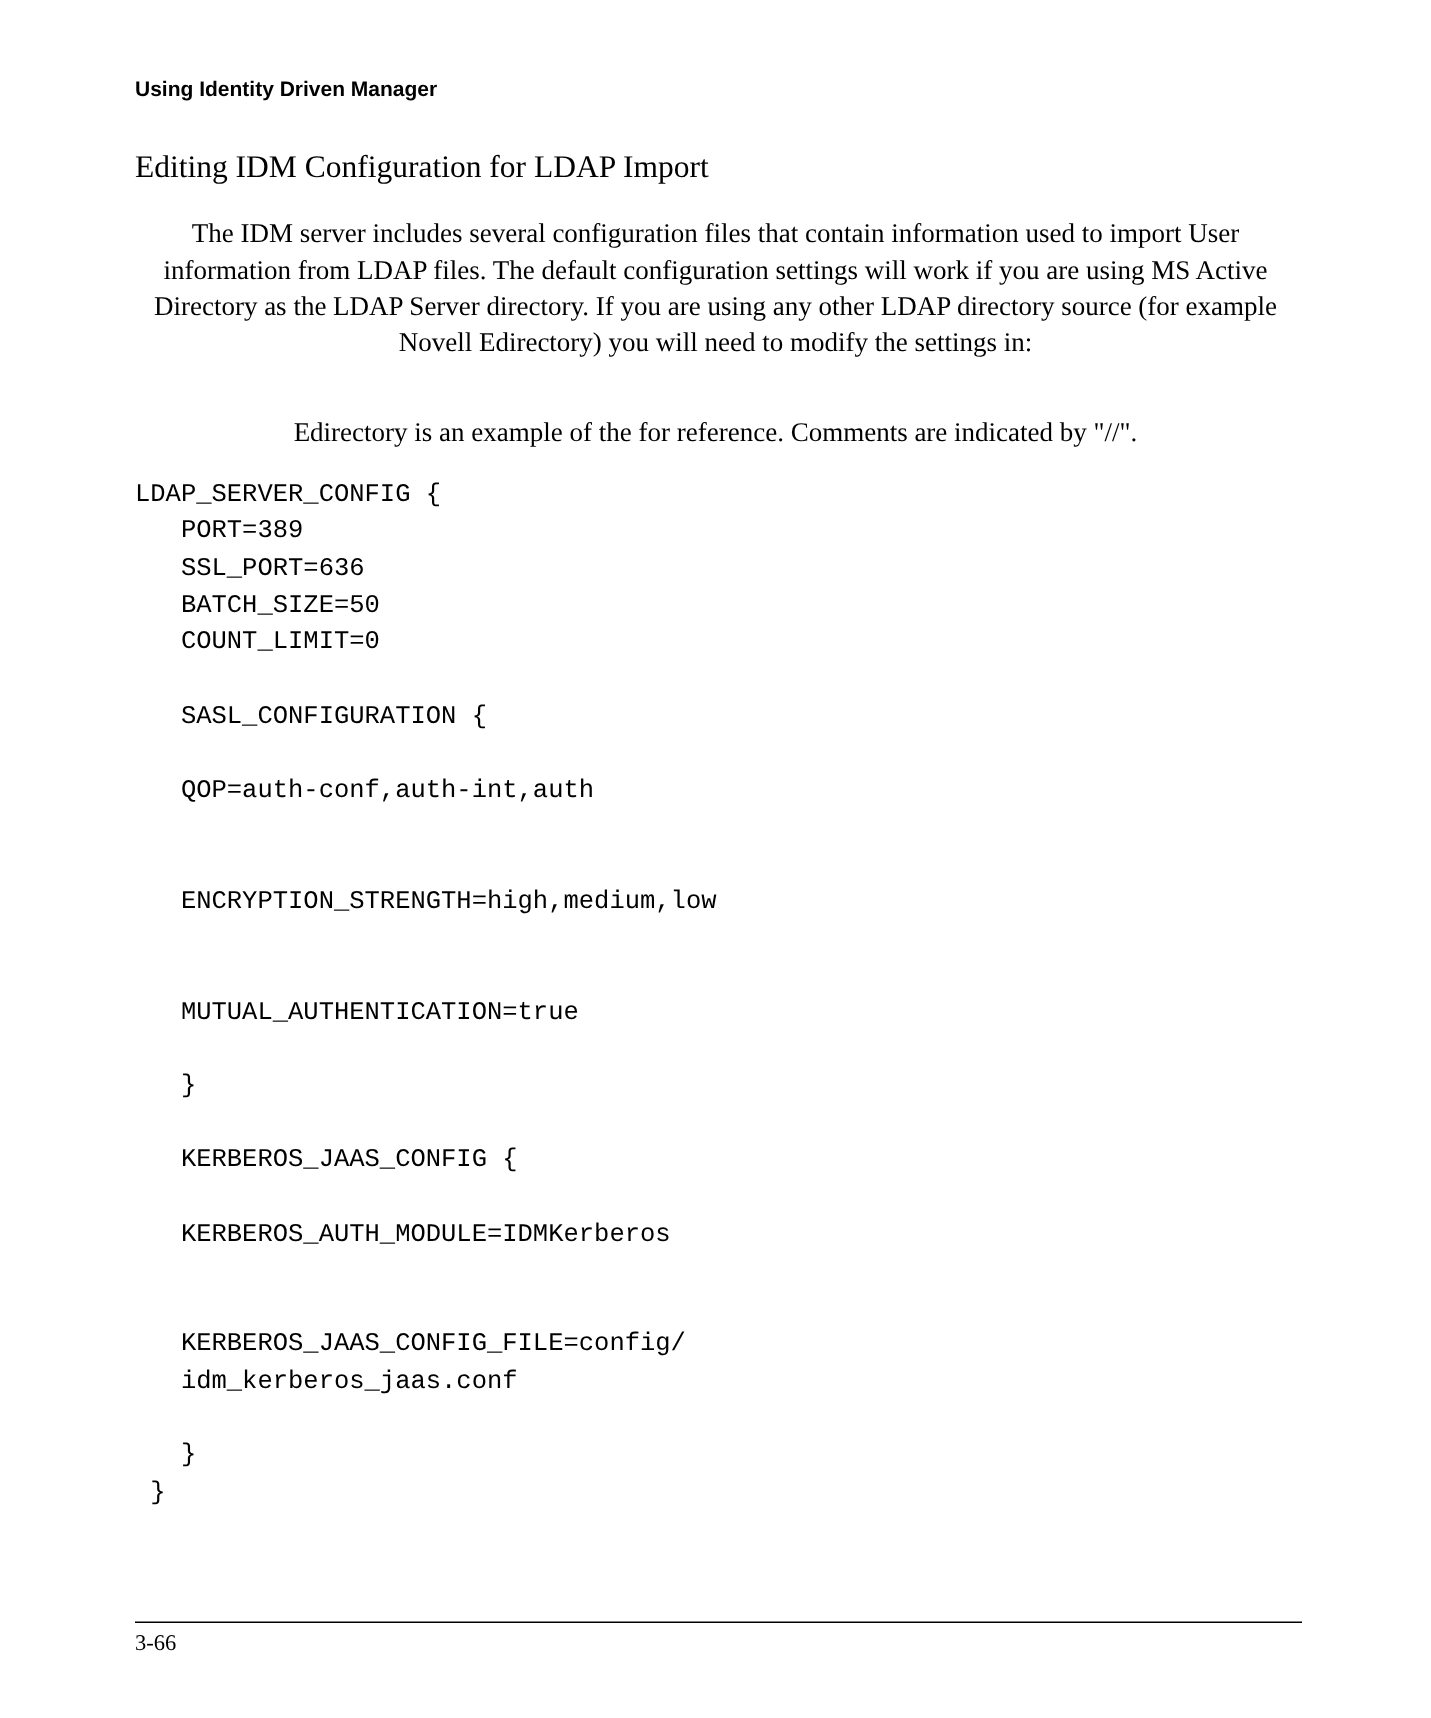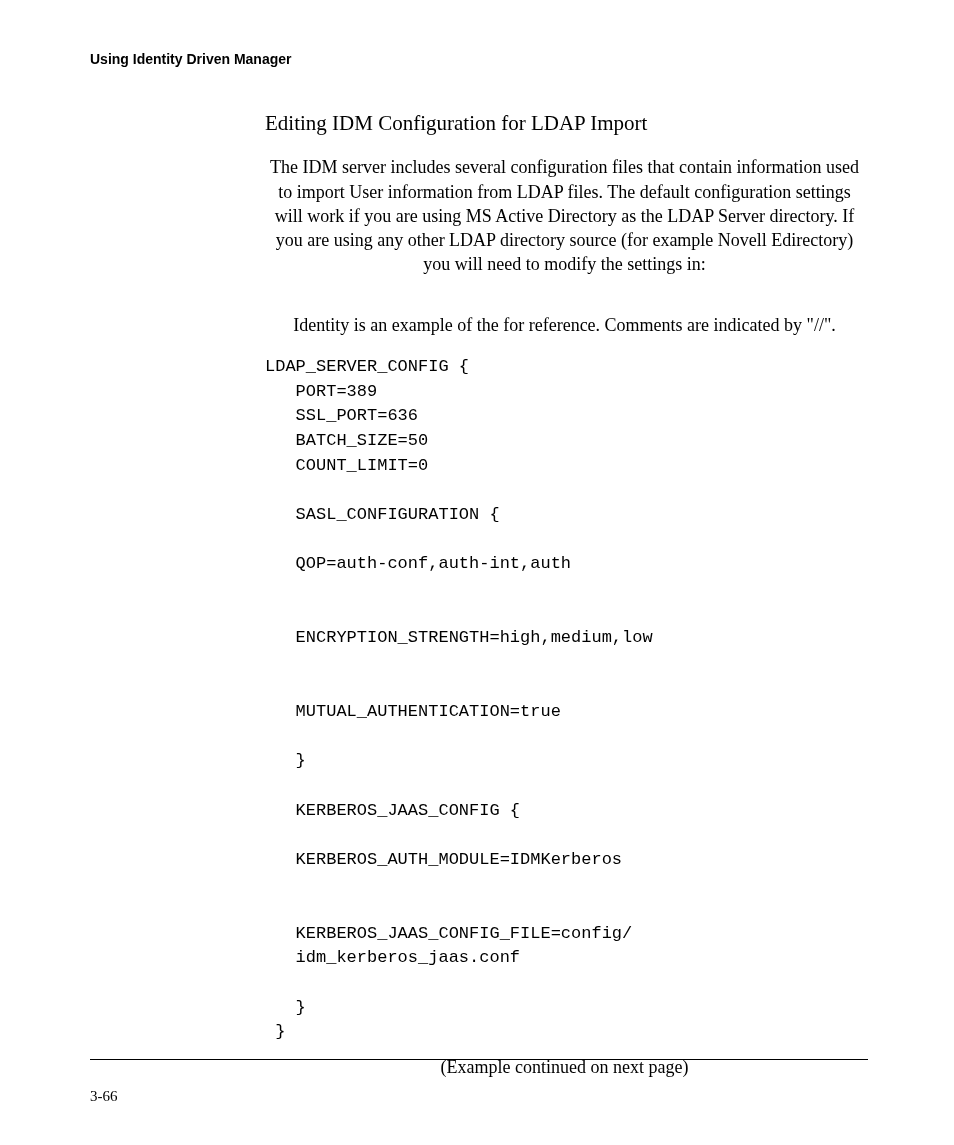--- a/index.html
+++ b/index.html
@@ -14,24 +14,23 @@
   }
   .page {
     padding: 50px 90px 0 90px;
     box-sizing: border-box;
   }
   .running-head {
     font-family: Arial, Helvetica, sans-serif;
     font-weight: bold;
     font-size: 14px;
     line-height: 1.35;
-    margin-bottom: 40px;
+    margin-bottom: 28px;
   }
   .content {
-    margin-left: 175px;
     font-size: 18px;
     line-height: 1.35;
   }
   .section-title {
     font-size: 21px;
     font-weight: normal;
     margin: 0 0 18px 0;
   }
   .para {
     margin: 0 0 18px 0;
@@ -43,38 +42,38 @@
     white-space: pre;
     line-height: 1.45;
     margin: 6px 0 10px 0;
   }
   .footer {
     position: absolute;
     left: 90px;
     right: 86px;
     bottom: 40px;
     border-top: 1px solid #000;
-    padding-top: 28px;
+    padding-top: 6px;
     font-size: 15px;
   }
 </style>
 </head>
 <body>
 
 <div class="page">
   <div class="running-head">
     <div>Using Identity Driven Manager</div>
   </div>
 
   <div class="content">
     <h2 class="section-title">Editing IDM Configuration for LDAP Import</h2>
 
     <p class="para"><span>The IDM server includes several configuration files that contain information used to import User information from LDAP files. The default configuration settings will work if you are using MS Active Directory as the LDAP Server directory. If you are using any other LDAP directory source (for example Novell Edirectory) you will need to modify the </span><span> settings in:</span></p>
 
-    <p class="para" style="margin-top:36px;"><span>Identity is an example of the </span><span> for reference. Comments are indicated by "//".</span></p>
+    <p class="para" style="margin-top:36px;"><span>Edirectory is an example of the </span><span> for reference. Comments are indicated by "//".</span></p>
 
     <div class="code-block">LDAP_SERVER_CONFIG {
    PORT=389
    SSL_PORT=636
    BATCH_SIZE=50
    COUNT_LIMIT=0
 
    SASL_CONFIGURATION {
 
    QOP=auth-conf,auth-int,auth
@@ -91,19 +90,18 @@
 
    KERBEROS_AUTH_MODULE=IDMKerberos
 
 
    KERBEROS_JAAS_CONFIG_FILE=config/
    idm_kerberos_jaas.conf
 
    }
  }</div>
 
-    <p class="para">(Example continued on next page)</p>
   </div>
 </div>
 
 <div class="footer">
   <span>3-66</span>
 </div>
 
 </body></html>

